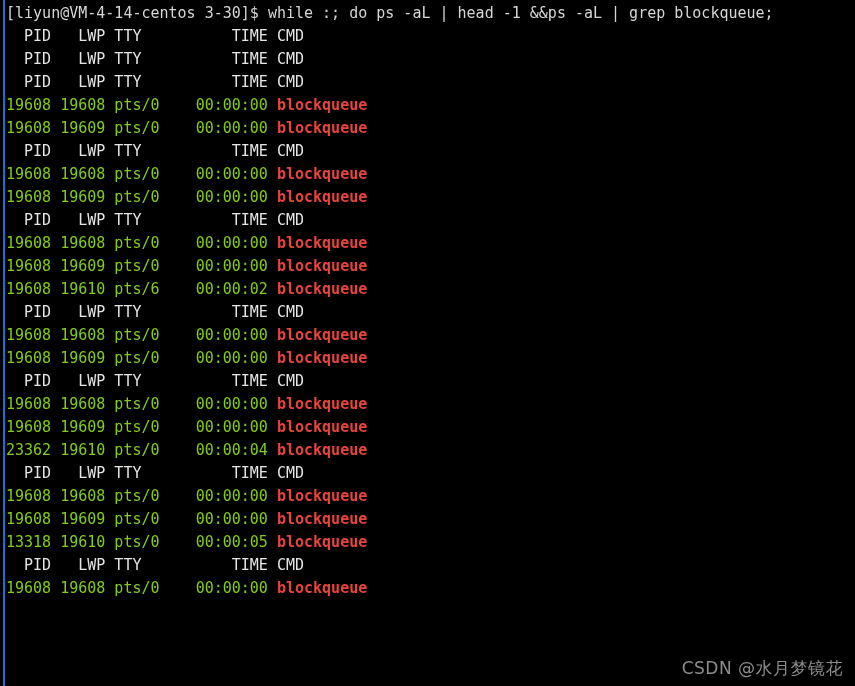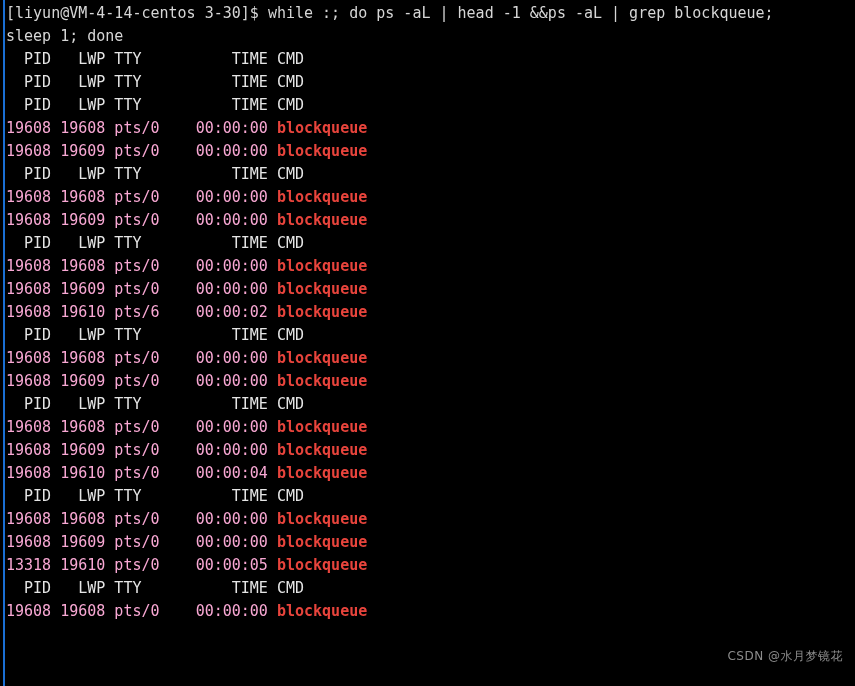--- a/index.html
+++ b/index.html
@@ -47,69 +47,68 @@
     line-height: 23px;
     color: #d6d6d6;
   }
   .line.cmdline {
     color: #d6d6d6;
   }
   .line.header {
     color: #e5e5e5;
   }
   .row-text {
-    color: #f9a8d4;
+    color: #84cc16;
   }
   .proc {
     color: #e8443c;
     font-weight: bold;
   }
   #watermark {
     position: absolute;
     right: 12px;
-    bottom: 20px;
+    bottom: 8px;
     color: #8c8c8c;
     font-family: "DejaVu Sans", "Liberation Sans", sans-serif;
-    font-size: 12px;
+    font-size: 17px;
     line-height: 20px;
     letter-spacing: 0.5px;
     z-index: 5;
     white-space: pre;
     pointer-events: none;
   }
 </style>
 </head>
 <body>
 
 <div id="terminal" style="background: rgb(0, 0, 0); color: rgb(214, 214, 214);">
 
   <div id="left-accent" style="background: rgb(26, 111, 212);"></div>
 
   <div id="screen">
       <div class="line cmdline">[liyun@VM-4-14-centos 3-30]$ while :; do ps -aL | head -1 &amp;&amp;ps -aL | grep blockqueue;</div>
-      <div class="line cmdline">sleep 1; done</div>
       <div class="line header">  PID   LWP TTY          TIME CMD</div>
       <div class="line header">  PID   LWP TTY          TIME CMD</div>
       <div class="line header">  PID   LWP TTY          TIME CMD</div>
       <div class="line procline"><span class="row-text">19608 19608 pts/0    00:00:00 </span><span class="proc" style="color: rgb(232, 68, 60);">blockqueue</span></div>
       <div class="line procline"><span class="row-text">19608 19609 pts/0    00:00:00 </span><span class="proc" style="color: rgb(232, 68, 60);">blockqueue</span></div>
       <div class="line header">  PID   LWP TTY          TIME CMD</div>
       <div class="line procline"><span class="row-text">19608 19608 pts/0    00:00:00 </span><span class="proc" style="color: rgb(232, 68, 60);">blockqueue</span></div>
       <div class="line procline"><span class="row-text">19608 19609 pts/0    00:00:00 </span><span class="proc" style="color: rgb(232, 68, 60);">blockqueue</span></div>
       <div class="line header">  PID   LWP TTY          TIME CMD</div>
       <div class="line procline"><span class="row-text">19608 19608 pts/0    00:00:00 </span><span class="proc" style="color: rgb(232, 68, 60);">blockqueue</span></div>
       <div class="line procline"><span class="row-text">19608 19609 pts/0    00:00:00 </span><span class="proc" style="color: rgb(232, 68, 60);">blockqueue</span></div>
       <div class="line procline"><span class="row-text">19608 19610 pts/6    00:00:02 </span><span class="proc" style="color: rgb(232, 68, 60);">blockqueue</span></div>
       <div class="line header">  PID   LWP TTY          TIME CMD</div>
       <div class="line procline"><span class="row-text">19608 19608 pts/0    00:00:00 </span><span class="proc" style="color: rgb(232, 68, 60);">blockqueue</span></div>
       <div class="line procline"><span class="row-text">19608 19609 pts/0    00:00:00 </span><span class="proc" style="color: rgb(232, 68, 60);">blockqueue</span></div>
       <div class="line header">  PID   LWP TTY          TIME CMD</div>
       <div class="line procline"><span class="row-text">19608 19608 pts/0    00:00:00 </span><span class="proc" style="color: rgb(232, 68, 60);">blockqueue</span></div>
       <div class="line procline"><span class="row-text">19608 19609 pts/0    00:00:00 </span><span class="proc" style="color: rgb(232, 68, 60);">blockqueue</span></div>
-      <div class="line procline"><span class="row-text">19608 19610 pts/0    00:00:04 </span><span class="proc" style="color: rgb(232, 68, 60);">blockqueue</span></div>
+      <div class="line procline"><span class="row-text">23362 19610 pts/0    00:00:04 </span><span class="proc" style="color: rgb(232, 68, 60);">blockqueue</span></div>
       <div class="line header">  PID   LWP TTY          TIME CMD</div>
       <div class="line procline"><span class="row-text">19608 19608 pts/0    00:00:00 </span><span class="proc" style="color: rgb(232, 68, 60);">blockqueue</span></div>
       <div class="line procline"><span class="row-text">19608 19609 pts/0    00:00:00 </span><span class="proc" style="color: rgb(232, 68, 60);">blockqueue</span></div>
       <div class="line procline"><span class="row-text">13318 19610 pts/0    00:00:05 </span><span class="proc" style="color: rgb(232, 68, 60);">blockqueue</span></div>
       <div class="line header">  PID   LWP TTY          TIME CMD</div>
       <div class="line procline"><span class="row-text">19608 19608 pts/0    00:00:00 </span><span class="proc" style="color: rgb(232, 68, 60);">blockqueue</span></div>
     </div>
 
   <div id="watermark">CSDN @水月梦镜花</div>
 

